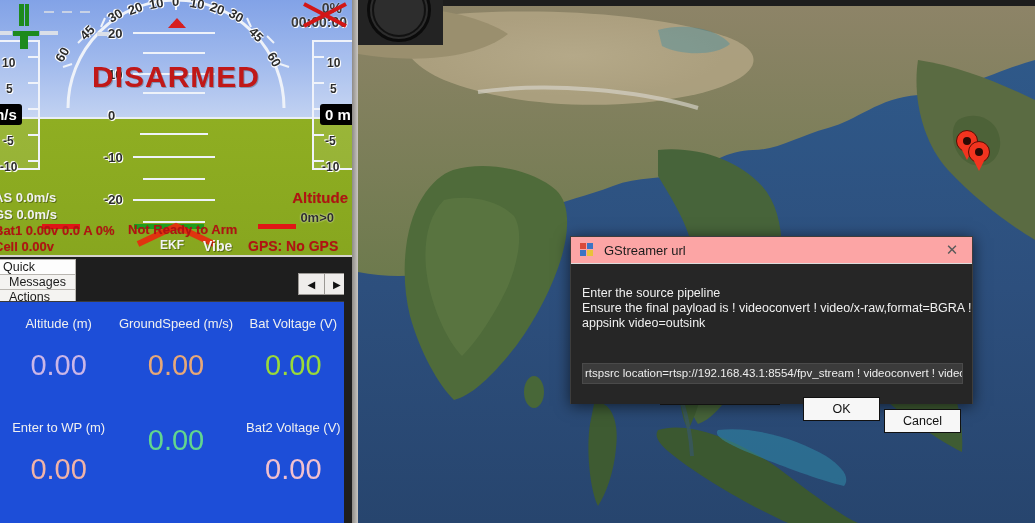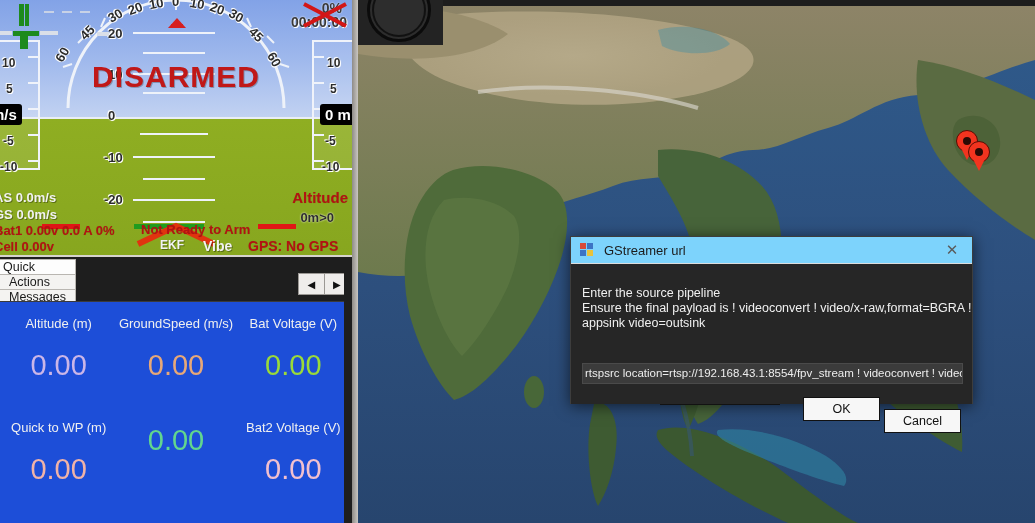--- a/index.html
+++ b/index.html
@@ -109,21 +109,21 @@
                background:#f2341f; border:1.5px solid #5a0c04; }
   .pin .dot { position:absolute; left:7px; top:7px; width:8px; height:8px; border-radius:50%;
               background:#2a0a05; }
   .pin .tail { position:absolute; left:4px; top:16px; width:0; height:0;
                border-left:7px solid transparent; border-right:7px solid transparent;
                border-top:14px solid #f2341f; }
 
   
   #dialog { position:absolute; left:570px; top:236px; width:403px; height:168px;
             background:#262626; border:1px solid #3d3d3d; box-shadow:0 2px 14px rgba(0,0,0,.6); }
-  #dlg-title { height:27px; background:#7dd3fc; display:flex; align-items:center;
+  #dlg-title { height:27px; background:#fca5a5; display:flex; align-items:center;
                border-bottom:1px solid #dcdcdc; }
   #dlg-icon { width:15px; height:15px; margin-left:9px; position:relative; }
   #dlg-icon .q { position:absolute; width:6px; height:6px; }
   #dlg-title-text { margin-left:9px; font-size:13px; color:#1b1b1b; }
   #dlg-close { margin-left:auto; width:40px; height:27px; display:flex; align-items:center;
                justify-content:center; font-size:15px; color:#5a5a5a; }
   #dlg-body { position:relative; height:140px; background:#262626; }
   .dlg-line { position:absolute; left:11px; font-size:12.5px; color:#f0f0f0; white-space:nowrap; }
   #dlg-input { position:absolute; left:11px; top:99px; width:381px; height:21px;
                background:#3b3b3b; border:1px solid #4a4a4a; color:#ededed; font-size:11.5px;
@@ -330,38 +330,38 @@
       <div class="tl-gauge" style="left:-2px;top:31px;width:14px;height:4px;background:#dadfe8;"></div>
       <div class="tl-gauge" style="left:44px;top:11px;width:10px;height:2px;background:#c8d2e6;"></div>
       <div class="tl-gauge" style="left:62px;top:11px;width:10px;height:2px;background:#c8d2e6;"></div>
       <div class="tl-gauge" style="left:80px;top:11px;width:10px;height:2px;background:#c8d2e6;"></div>
       <div class="tl-gauge" style="left:97px;top:32px;width:12px;height:4px;background:#dadfe8;"></div>
 
       <span class="hud-txt hud-wht" style="left:-6px;top:190px;">AS 0.0m/s</span>
       <span class="hud-txt hud-wht" style="left:-6px;top:207px;">GS 0.0m/s</span>
       <span class="hud-txt hud-red" style="left:-6px;top:223px;">Bat1 0.00v 0.0 A 0%</span>
       <span class="hud-txt hud-red" style="left:-6px;top:239px;">Cell 0.00v</span>
-      <span class="hud-txt hud-red" style="left:141px;top:222px;">Not Ready to Arm</span>
+      <span class="hud-txt hud-red" style="left:128px;top:222px;">Not Ready to Arm</span>
       <span class="hud-txt hud-wht" style="left:160px;top:238px;font-size:12px;">EKF</span>
       <span class="hud-txt hud-wht" style="left:203px;top:238px;font-size:14px;">Vibe</span>
       <span class="hud-txt hud-red" style="left:248px;top:238px;font-size:14px;">GPS: No GPS</span>
       <span class="hud-txt hud-red" style="right:4px;top:189px;font-size:15px;">Altitude</span>
       <span class="hud-txt hud-dark" style="right:18px;top:210px;">0m&gt;0</span>
     </div>
 
     <div id="tabstrip">
       <div class="tabs-row">
         <div class="tab active first" style="margin-left:-18px;padding-left:20px;">
           <span>Quick</span>
         </div>
         <div class="tab">
+          <span>Messages</span>
+        </div>
+        <div class="tab">
           <span>Actions</span>
-        </div>
-        <div class="tab">
-          <span>Messages</span>
         </div>
         <div class="tab">
           <span>PreFlight</span>
         </div>
         <div class="tab">
           <span>Gauges</span>
         </div>
         <div class="tab">
           <span>Drone ID</span>
         </div>
@@ -385,21 +385,21 @@
           <div class="dg-label">GroundSpeed (m/s)</div>
           <div class="dg-value" style="color:#e8a878">0.00</div>
         </div>
         <div class="dg-cell">
           <div class="dg-label">Bat Voltage (V)</div>
           <div class="dg-value" style="color:#9ada3a">0.00</div>
         </div>
       </div>
       <div class="dg-row" style="margin-top:24px;">
         <div class="dg-cell">
-          <div class="dg-label">Quick to WP (m)</div>
+          <div class="dg-label">Enter to WP (m)</div>
           <div class="dg-value" style="color:#f0b3a8">0.00</div>
         </div>
         <div class="dg-cell">
           <div class="dg-value" style="color:#62d68e">0.00</div>
         </div>
         <div class="dg-cell">
           <div class="dg-label">Bat2 Voltage (V)</div>
           <div class="dg-value" style="color:#f2c0cf">0.00</div>
         </div>
       </div>

